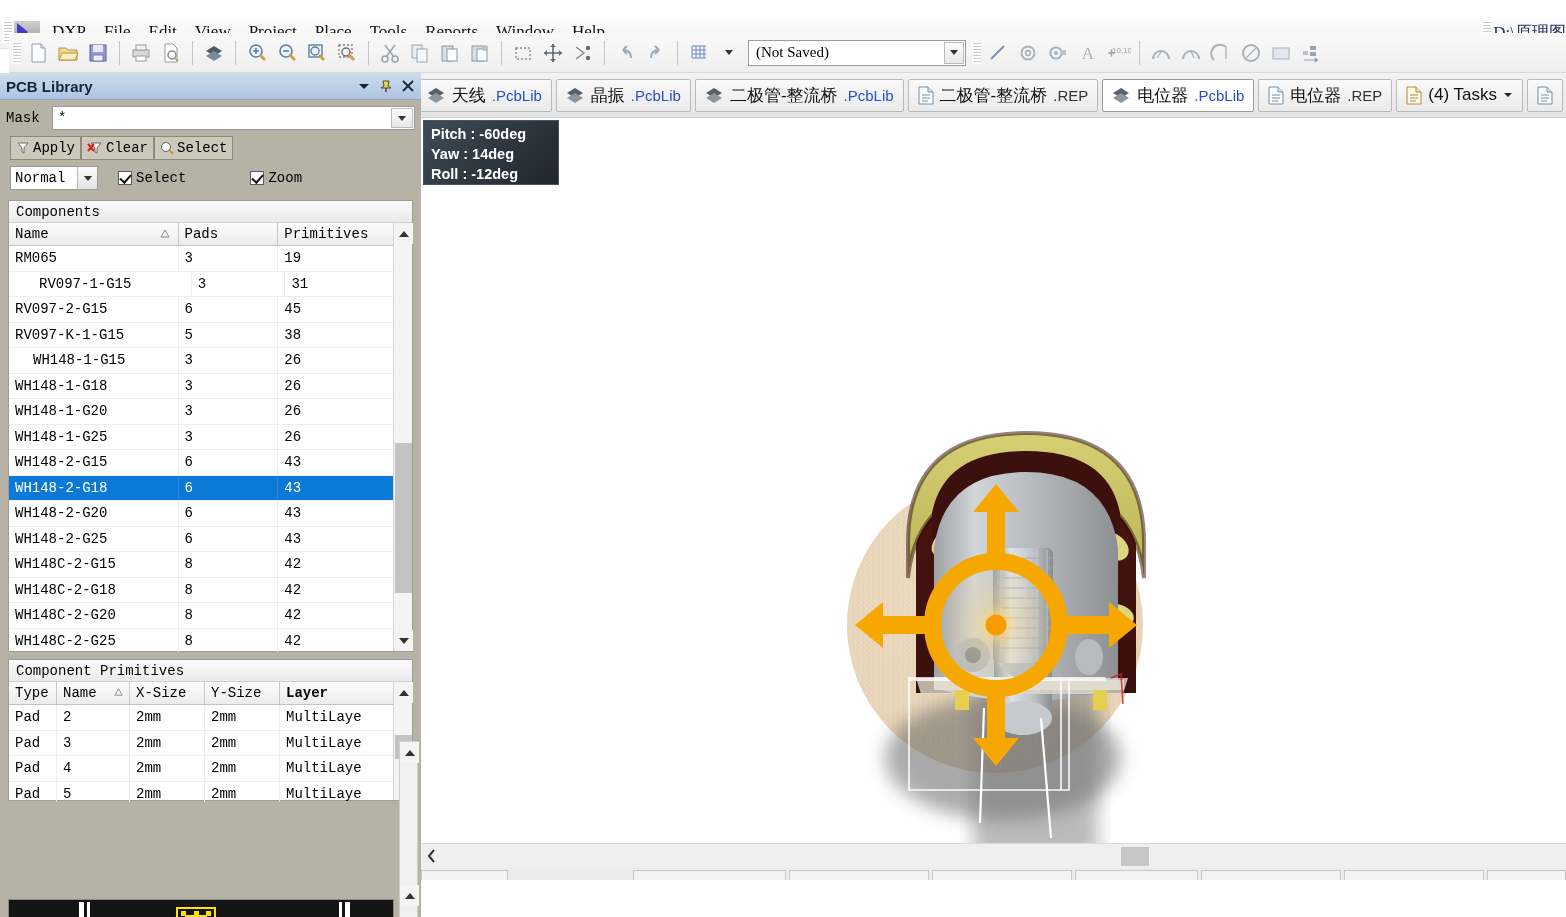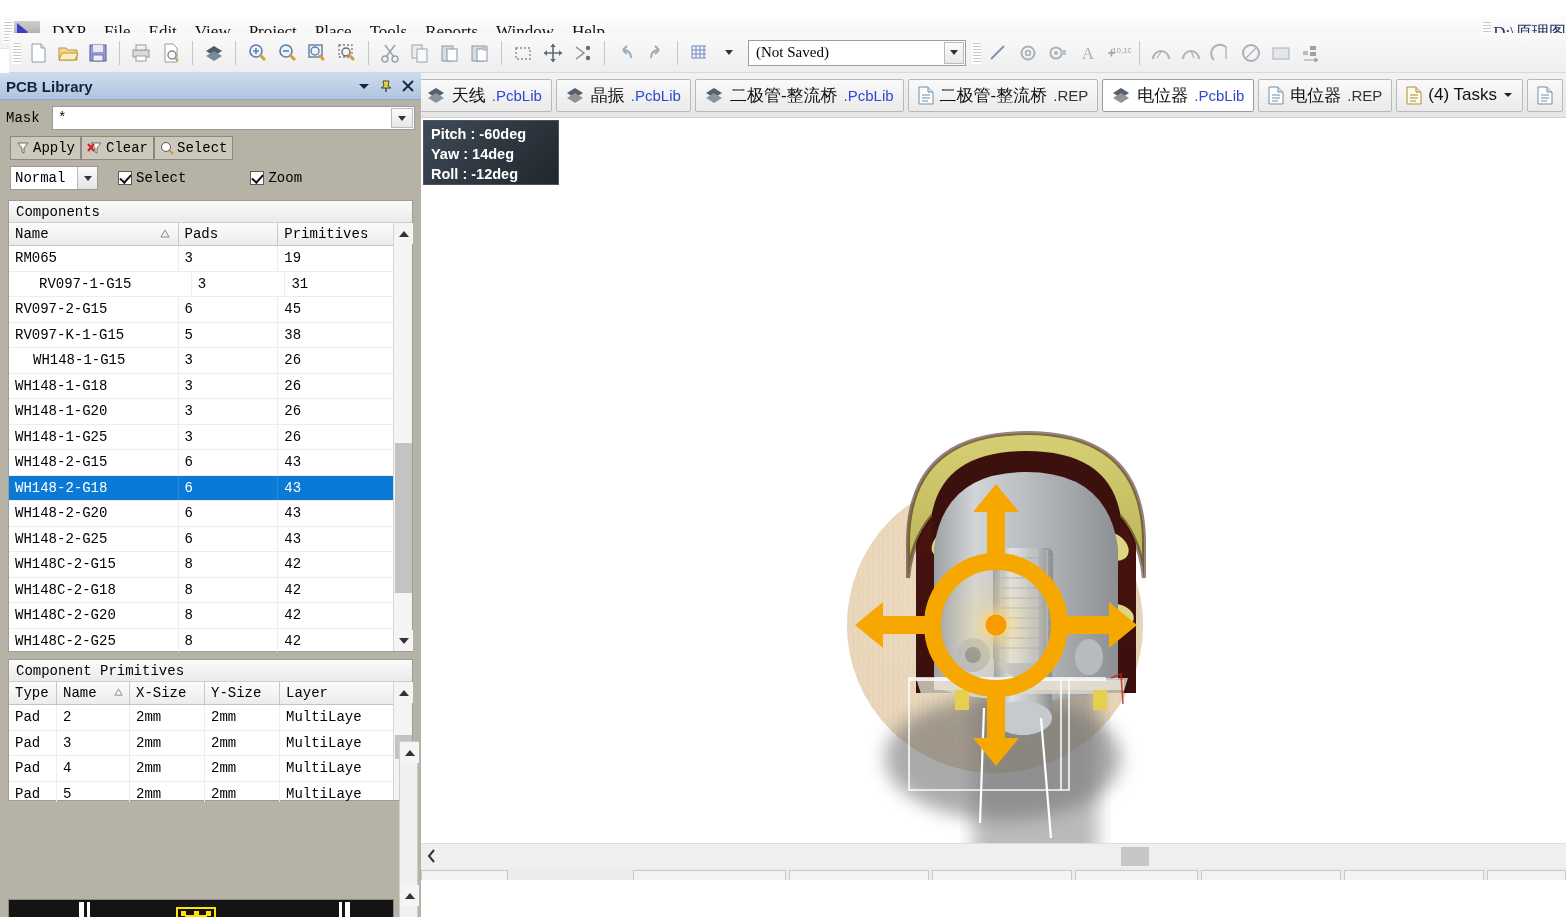--- a/index.html
+++ b/index.html
@@ -679,21 +679,21 @@
           <svg width="9" height="9" viewBox="0 0 10 10" style="position:absolute;right:6px;top:6px;">
               <path d="M5 1l4 7H1z" fill="none" stroke="#8a8a8a"></path>
             </svg>
         </div>
         <div class="c" style="width:75px;">
           <span>X-Size</span>
           </div>
         <div class="c" style="width:75px;">
           <span>Y-Size</span>
           </div>
-        <div class="c" style="width:105px;border-right:none;">
+        <div class="c" style="width:105px;border-right:none;font-weight:bold;">
           <span>Layer</span>
           </div>
       </div>
       <div class="rows" id="prim-rows" style="height:97px;padding-right:19px;">
           <div class="row">
             <div class="c" style="width: 48px;">Pad</div>
             <div class="c" style="width: 73px;">2</div>
             <div class="c" style="width: 75px;">2mm</div>
             <div class="c" style="width: 75px;">2mm</div>
             <div class="c" style="width: 105px; border-right: none;">MultiLaye</div>

